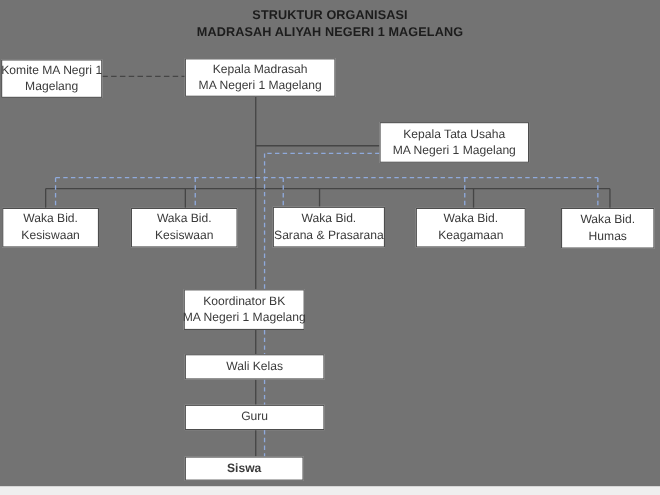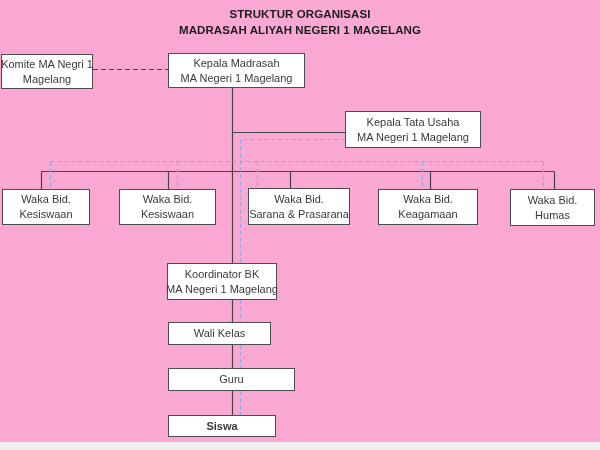--- a/index.html
+++ b/index.html
@@ -5,21 +5,21 @@
   html, body {
     margin: 0;
     padding: 0;
     background: #ffffff;
     font-family: "Liberation Sans", "DejaVu Sans", sans-serif;
   }
   .page {
     position: relative;
     width: 600px;
     height: 450px;
-    background: #f9a8d4;
+    background: #737373;
     overflow: hidden;
   }
   .chart-title {
     position: absolute;
     left: 0;
     right: 0;
     top: 6px;
     text-align: center;
     font-size: 11.5px;
     font-weight: bold;
@@ -52,21 +52,21 @@
 
   .n-komite        { left: 1px;   top: 54px;  width: 92px;  height: 35px; }
   .n-kepala        { left: 168px; top: 53px;  width: 137px; height: 35px; }
   .n-tatausaha     { left: 345px; top: 111px; width: 136px; height: 37px; }
   .n-kesiswaan     { left: 2px;   top: 189px; width: 88px;  height: 36px; }
   .n-kurikulum     { left: 119px; top: 189px; width: 97px;  height: 36px; }
   .n-sarana        { left: 248px; top: 188px; width: 102px; height: 37px; }
   .n-keagamaan     { left: 378px; top: 189px; width: 100px; height: 36px; }
   .n-humas         { left: 510px; top: 189px; width: 85px;  height: 37px; }
   .n-bk            { left: 167px; top: 263px; width: 110px; height: 37px; }
-  .n-wali          { left: 168px; top: 322px; width: 103px; height: 23px; }
+  .n-wali          { left: 168px; top: 322px; width: 127px; height: 23px; }
   .n-guru          { left: 168px; top: 368px; width: 127px; height: 23px; }
   .n-siswa         { left: 168px; top: 415px; width: 108px; height: 22px; font-weight: bold; }
 
   .page-edge-strip {
     position: absolute;
     left: 0;
     right: 0;
     top: 442px;
     height: 8px;
     background: var(--page-edge, #efefef);

